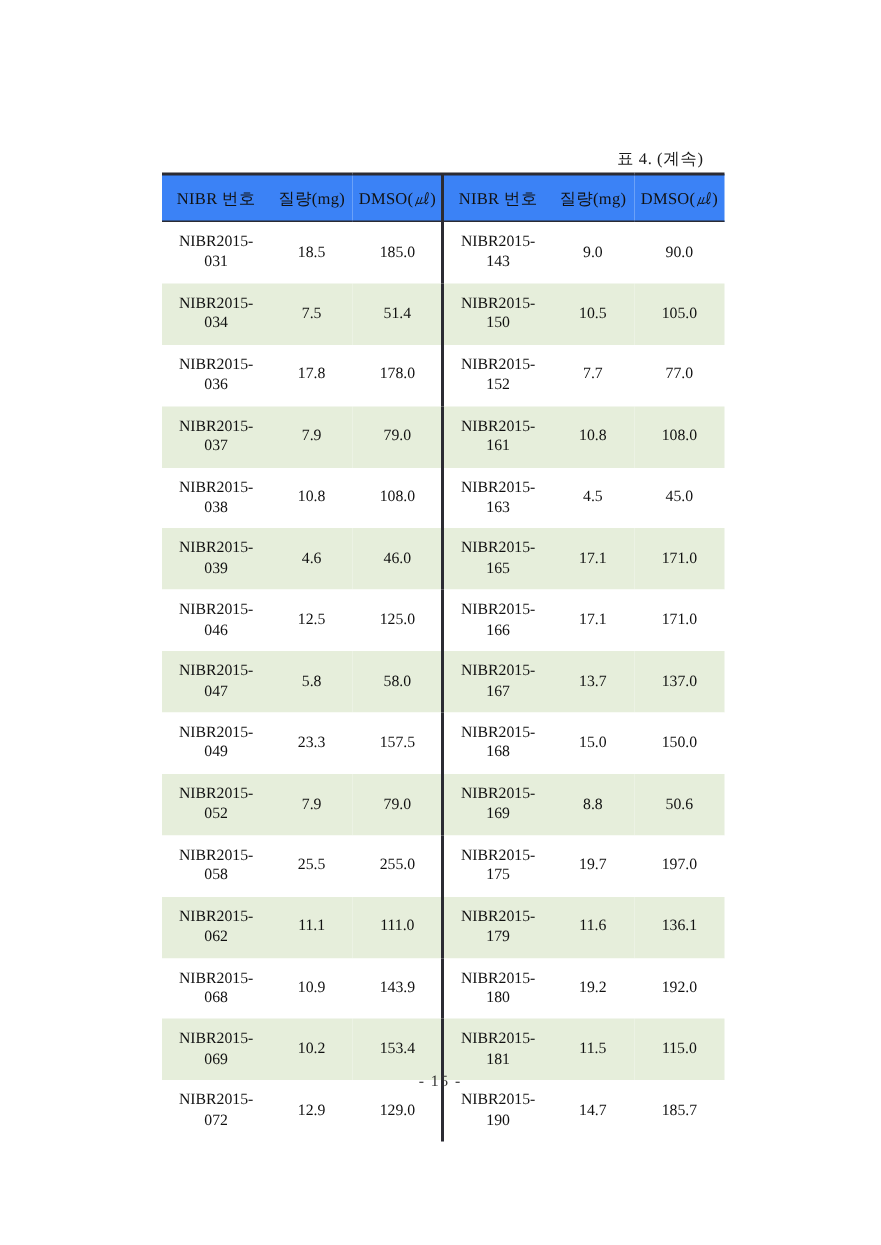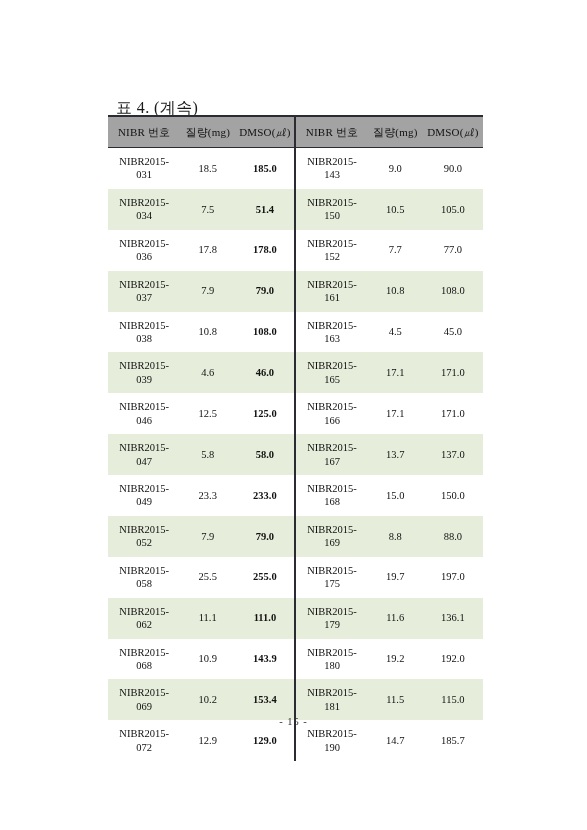--- a/index.html
+++ b/index.html
@@ -18,46 +18,46 @@
   .page {
     position: relative;
     width: 587px;
     height: 830px;
     box-sizing: border-box;
   }
 
   
   .caption {
     position: absolute;
-    left: 116px;
+    left: 94px;
     top: 98px;
     width: 375px;
-    text-align: left;
-    font-size: 16px;
+    text-align: right;
+    font-size: 11px;
     letter-spacing: 0.4px;
     color: #1a1a1a;
     white-space: nowrap;
   }
 
   
   .table-wrap {
     position: absolute;
     left: 108px;
     top: 115px;
     width: 375px;
   }
 
   table.data {
     border-collapse: collapse;
     width: 375px;
     table-layout: fixed;
   }
 
   table.data thead th {
-    background: #a3a3a3;
+    background: #3b82f6;
     font-weight: normal;
     font-size: 11px;
     padding: 8px 0 7px 0;
     text-align: center;
     vertical-align: middle;
     letter-spacing: 0.2px;
     color: #111111;
   }
 
   
@@ -72,21 +72,21 @@
     text-align: center;
     vertical-align: middle;
     line-height: 1.28;
     color: #111111;
   }
 
   tbody tr.shade td { background: #e6eedb; }
   tbody tr.plain td { background: #ffffff; }
 
   
-  .divider-left  { border-right: 2.1px solid #2b2b33; font-weight: bold; }
+  .divider-left  { border-right: 2.1px solid #2b2b33; }
 
   
   col.c-id   { width: 72px; }
   col.c-mass { width: 55px; }
   col.c-dmso { width: 60px; }
 
   .idcell { white-space: pre-line; }
 
   
   .folio {
@@ -205,35 +205,35 @@
             <td class="divider-left">58.0</td>
             <td class="idcell">NIBR2015-
 167</td>
             <td>13.7</td>
             <td>137.0</td>
           </tr>
           <tr class="plain">
             <td class="idcell">NIBR2015-
 049</td>
             <td>23.3</td>
-            <td class="divider-left">233.0</td>
+            <td class="divider-left">157.5</td>
             <td class="idcell">NIBR2015-
 168</td>
             <td>15.0</td>
             <td>150.0</td>
           </tr>
           <tr class="shade">
             <td class="idcell">NIBR2015-
 052</td>
             <td>7.9</td>
             <td class="divider-left">79.0</td>
             <td class="idcell">NIBR2015-
 169</td>
             <td>8.8</td>
-            <td>88.0</td>
+            <td>50.6</td>
           </tr>
           <tr class="plain">
             <td class="idcell">NIBR2015-
 058</td>
             <td>25.5</td>
             <td class="divider-left">255.0</td>
             <td class="idcell">NIBR2015-
 175</td>
             <td>19.7</td>
             <td>197.0</td>

